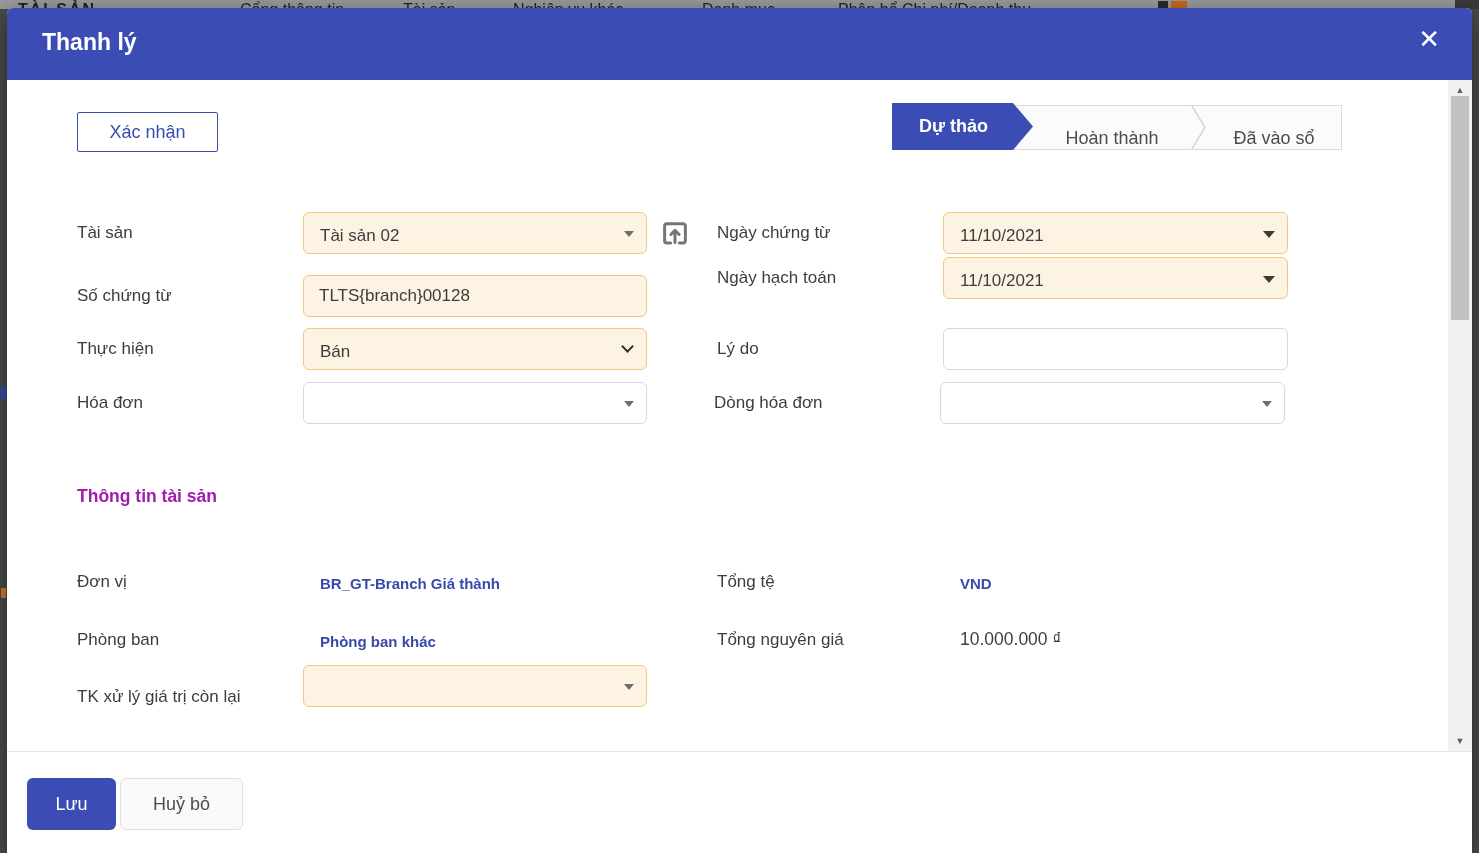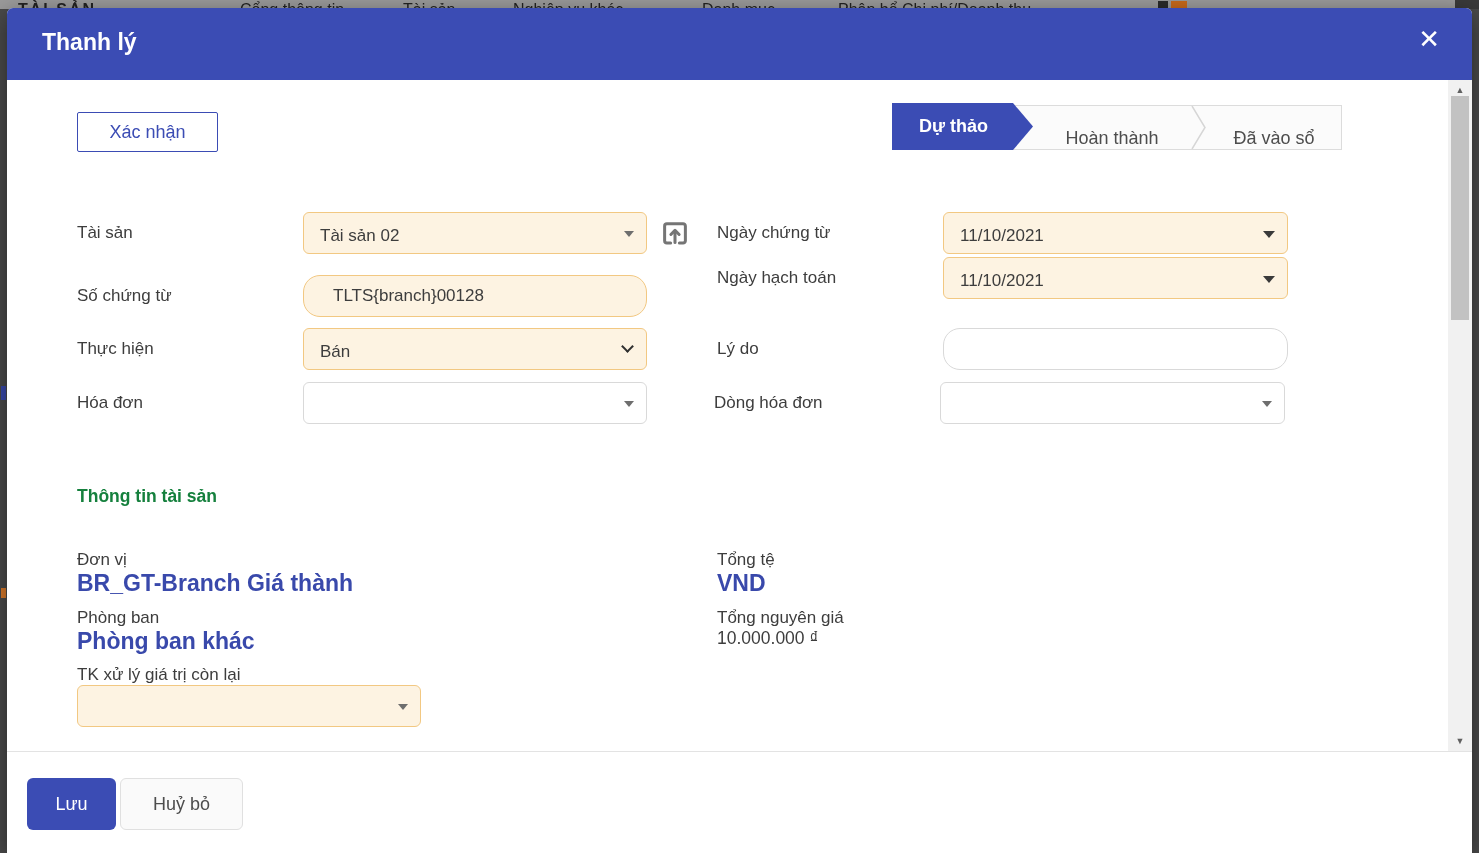--- a/index.html
+++ b/index.html
@@ -96,28 +96,28 @@
     position: absolute; right: 12px; top: 50%; margin-top: -2px;
     width: 0; height: 0; border-left: 5px solid transparent; border-right: 5px solid transparent;
     border-top: 6px solid #6e6e6e;
   }
   .tri.dark { border-top-color: #3a3a3a; border-left-width: 6px; border-right-width: 6px; border-top-width: 7px; }
   .chev {
     position: absolute; right: 14px; top: 50%; margin-top: -7px;
     width: 9px; height: 9px; border-right: 2px solid #2f2f2f; border-bottom: 2px solid #2f2f2f;
     transform: rotate(45deg);
   }
-  input.ctl { display: block; padding: 0 29px; border-radius: 17px; }
+  input.ctl { display: block; padding: 0 15px; }
 
   .asset-open { margin-left: 13px; cursor: pointer; display: inline-flex; }
 
   
-  .section-heading { position: absolute; left: 70px; top: 406px; font-size: 17.5px; font-weight: bold; color: #15803d; }
-  .info-row { position: absolute; height: 42px; display: flex; align-items: flex-start; flex-direction: column; }
-  .info-val-link { font-size: 23px; font-weight: bold; color: #3949ab; }
+  .section-heading { position: absolute; left: 70px; top: 406px; font-size: 17.5px; font-weight: bold; color: #a21caf; }
+  .info-row { position: absolute; height: 42px; display: flex; align-items: flex-end; }
+  .info-val-link { font-size: 15px; font-weight: bold; color: #3949ab; }
   .info-val-text { font-size: 17.5px; color: #3d3d3d; }
   .info-pad { width: 17px; flex: none; }
 
   
   .modal-footer {
     position: absolute; left: 0; right: 0; top: 743px; bottom: 0;
     background: #ffffff; border-top: 1px solid #e3e3e3;
   }
   .btn-save {
     position: absolute; left: 20px; top: 26px; width: 89px; height: 52px;

